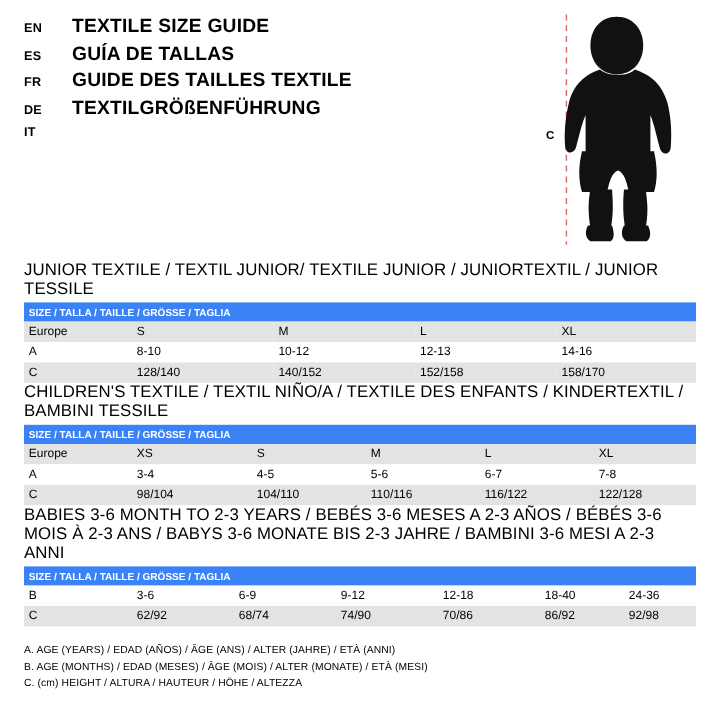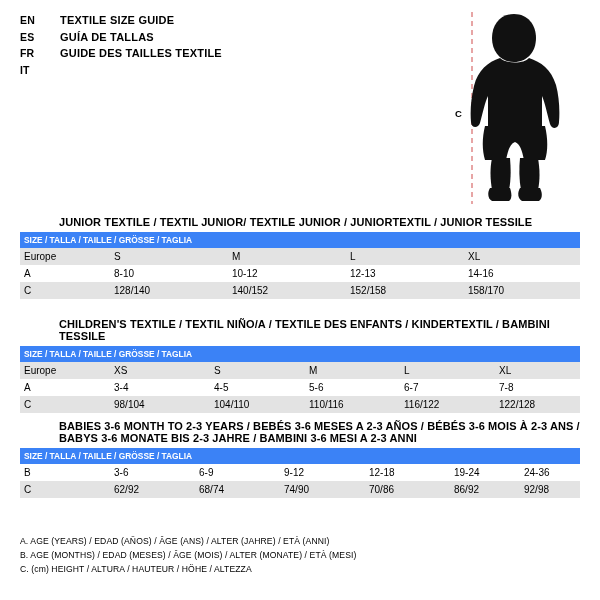--- a/index.html
+++ b/index.html
@@ -10,30 +10,30 @@
     color:#000000;
     font-size:9px;
     overflow:hidden;
   }
   .page{position:relative;width:600px;height:500px;}
 
   
   .langs{position:absolute;left:20px;top:14px;width:420px;}
   .lang-row{display:flex;align-items:baseline;margin-bottom:4.5px;}
   .lang-code{width:40px;font-size:10.5px;font-weight:bold;letter-spacing:.2px;}
-  .lang-title{font-size:11px;font-weight:bold;letter-spacing:.2px;}
+  .lang-title{font-size:16px;font-weight:bold;letter-spacing:.2px;}
 
   
   .figure{position:absolute;left:452px;top:8px;width:140px;height:200px;}
   .figure svg{display:block;}
   .c-label{position:absolute;left:455px;top:108px;font-size:9.5px;font-weight:bold;}
 
   
   .section{position:absolute;left:20px;width:560px;}
-  .sec-title{font-size:11px;font-weight:bold;margin-bottom:4px;letter-spacing:.1px;margin-left:39px;}
+  .sec-title{font-size:14px;font-weight:normal;margin-bottom:4px;letter-spacing:.1px;}
   table{border-collapse:collapse;width:560px;table-layout:fixed;}
   td{font-size:10px;padding:3px 0 3px 4px;vertical-align:middle;}
   tr.head td{background:#3b82f6;color:#ffffff;font-weight:bold;font-size:8.4px;}
   tr.alt td{background:#e3e3e3;}
   tr.plain td{background:#ffffff;}
 
   
   .footer{position:absolute;left:20px;top:536px;width:560px;}
   .footer div{font-size:8.6px;margin-bottom:4px;letter-spacing:.1px;}
 </style>
@@ -47,20 +47,24 @@
       <div class="lang-code">EN</div>
       <div class="lang-title">TEXTILE SIZE GUIDE</div>
     </div>
     <div class="lang-row">
       <div class="lang-code">ES</div>
       <div class="lang-title">GUÍA DE TALLAS</div>
     </div>
     <div class="lang-row">
       <div class="lang-code">FR</div>
       <div class="lang-title">GUIDE DES TAILLES TEXTILE</div>
+    </div>
+    <div class="lang-row">
+      <div class="lang-code">DE</div>
+      <div class="lang-title">TEXTILGRÖßENFÜHRUNG</div>
     </div>
     <div class="lang-row">
       <div class="lang-code">IT</div>
     </div>
   </div>
 
   <div class="figure">
     <svg width="140" height="200" viewBox="0 0 140 200" xmlns="http://www.w3.org/2000/svg">
 
       <line x1="20" y1="4" x2="20" y2="196" stroke="#d86a6a" stroke-width="1.2" stroke-dasharray="5,4"></line>
@@ -179,21 +183,21 @@
       <tbody>
         <tr class="head">
           <td colspan="7">SIZE / TALLA / TAILLE / GRÖSSE / TAGLIA</td>
         </tr>
         <tr class="plain">
           <td>B</td>
           <td>3-6</td>
           <td>6-9</td>
           <td>9-12</td>
           <td>12-18</td>
-          <td>19-24</td>
+          <td>18-40</td>
           <td>24-36</td>
         </tr>
         <tr class="alt">
           <td>C</td>
           <td>62/92</td>
           <td>68/74</td>
           <td>74/90</td>
           <td>70/86</td>
           <td>86/92</td>
           <td>92/98</td>

